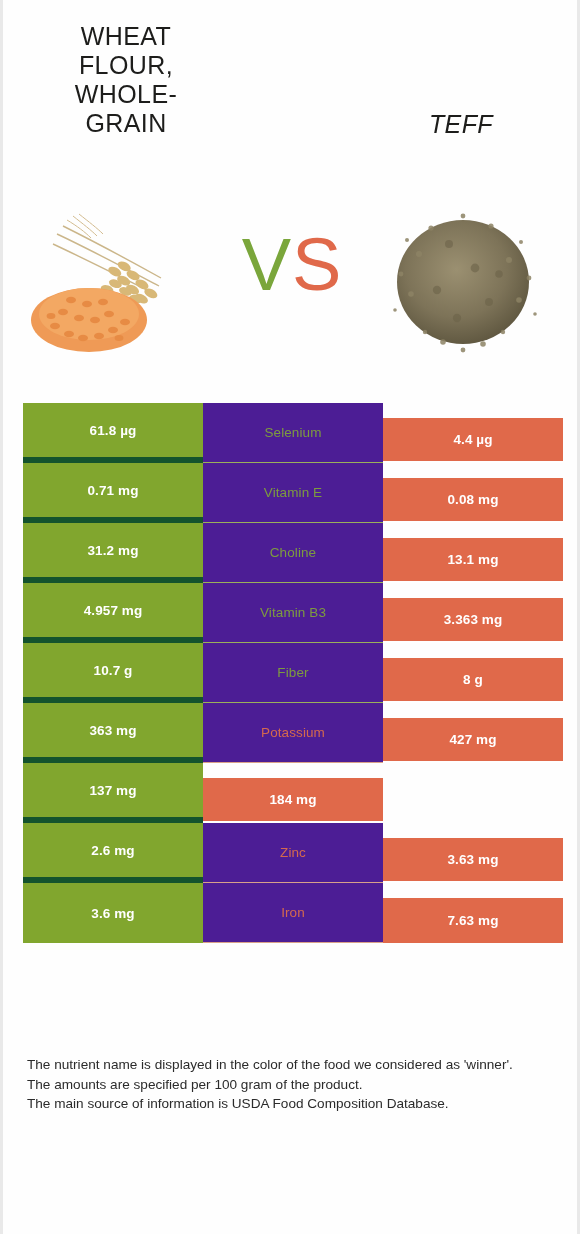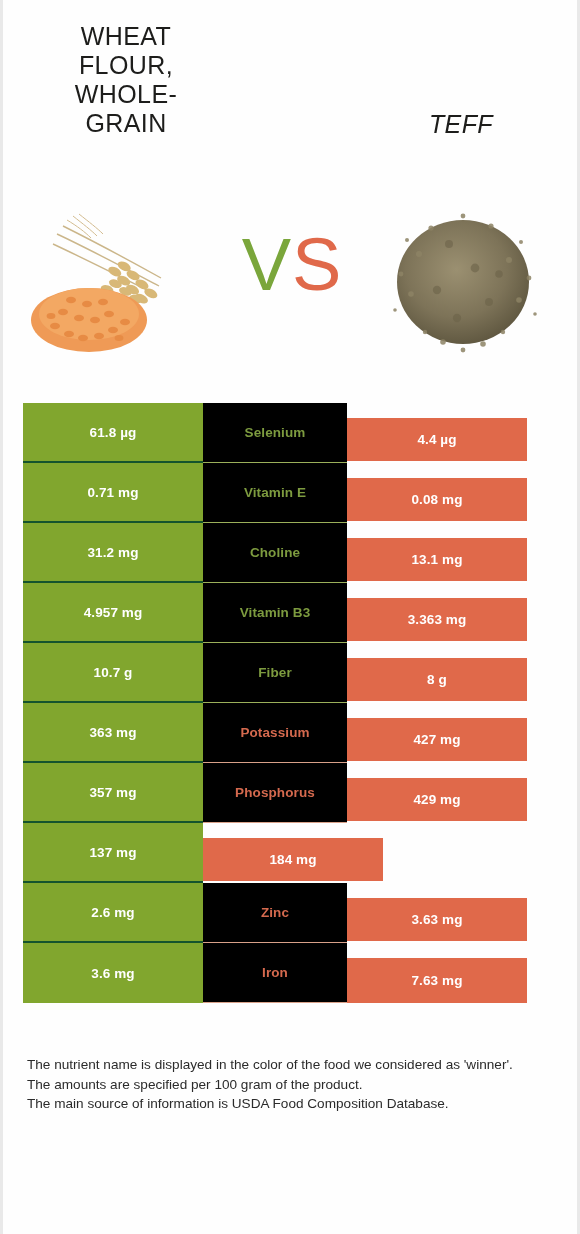--- a/index.html
+++ b/index.html
@@ -104,26 +104,26 @@
     align-items: center;
     justify-content: center;
     font-size: 13.5px;
     font-weight: 600;
     letter-spacing: 0.1px;
   }
   .cell-left {
     width: 180px;
     background: #81a62e;
     color: #ffffff;
-    border-bottom: 2px solid #14532d;
+    border-bottom: 6px solid #14532d;
   }
   .cell-mid {
-    width: 144px;
-    background: #000000;
-    font-weight: 700;
+    width: 180px;
+    background: #4c1d95;
+    font-weight: 400;
     font-size: 13.5px;
   }
   .cell-mid.win-green { color: #7d9b3f; border-bottom: 1px solid #9bb05a; }
   .cell-mid.win-red   { color: #d4694e; border-bottom: 1px solid #d9a189; }
   .cell-right {
     width: 180px;
     background: #e0694a;
     color: #ffffff;
     border-bottom: 2px solid #ffffff;
     margin-top: 15px;
@@ -290,25 +290,20 @@
       <div class="cell cell-mid win-green">Fiber</div>
       <div class="cell cell-right">8 g</div>
     </div>
 
     <div class="row">
       <div class="cell cell-left">363 mg</div>
       <div class="cell cell-mid win-red">Potassium</div>
       <div class="cell cell-right">427 mg</div>
     </div>
 
-    <div class="row">
-      <div class="cell cell-left">357 mg</div>
-      <div class="cell cell-mid win-red">Phosphorus</div>
-      <div class="cell cell-right">429 mg</div>
-    </div>
 
     <div class="row">
       <div class="cell cell-left">137 mg</div>
       <div class="cell cell-right">184 mg</div>
     </div>
 
     <div class="row">
       <div class="cell cell-left">2.6 mg</div>
       <div class="cell cell-mid win-red">Zinc</div>
       <div class="cell cell-right">3.63 mg</div>

